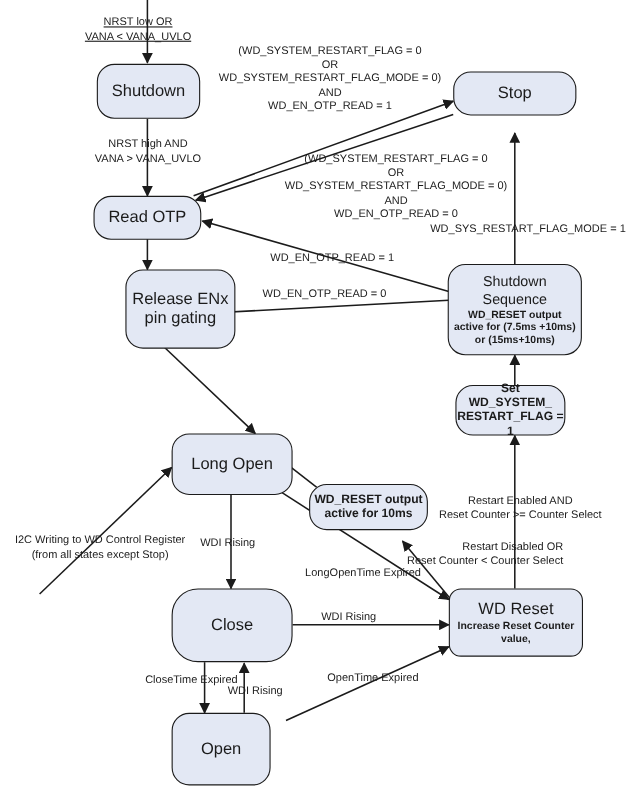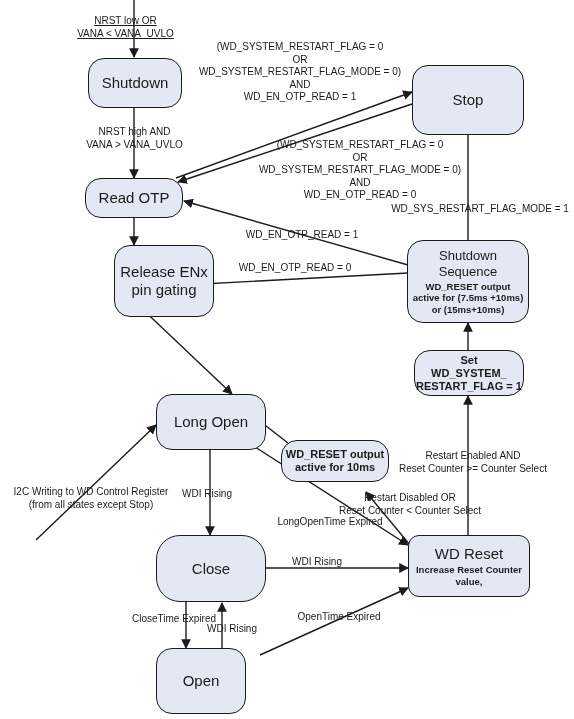--- a/index.html
+++ b/index.html
@@ -130,42 +130,42 @@
       <path d="M 260 655 L 408 588"></path>
 
       <path d="M 36 540 L 156 425"></path>
     </g>
   </svg>
 
   <div class="state" style="left:88px; top:58px; width:94px; height:50px;">
     <div class="title">Shutdown</div>
   </div>
 
-  <div class="state" style="left:412px; top:65px; width:112px; height:70px;">
+  <div class="state" style="left:412px; top:65px; width:112px; height:40px;">
     <div class="title">Stop</div>
   </div>
 
   <div class="state" style="left:85px; top:178px; width:98px; height:40px;">
     <div class="title">Read OTP</div>
   </div>
 
   <div class="state" style="left:83px; top:245px; width:100px; height:72px;margin-left:31px;">
     <div class="title">Release ENx
 pin gating</div>
   </div>
 
   <div class="state" style="left:407px; top:240px; width:122px; height:83px;">
     <div class="title small">Shutdown
 Sequence</div>
     <div class="sub">WD_RESET output
 active for (7.5ms +10ms)
 or (15ms+10ms)</div>
   </div>
 
-  <div class="state compact" style="left:414px; top:350px; width:110px; height:46px;">
+  <div class="state compact" style="left:414px; top:350px; width:100px; height:46px;">
     <div class="title">Set
 WD_SYSTEM_
 RESTART_FLAG = 1</div>
   </div>
 
   <div class="state" style="left:156px; top:394px; width:110px; height:56px;">
     <div class="title">Long Open</div>
   </div>
 
   <div class="state compact" style="left:281px; top:440px; width:108px; height:42px;">
@@ -221,16 +221,16 @@
 
   <div class="lbl" style="left:258px; top:516px; width:144px;">LongOpenTime Expired</div>
 
   <div class="lbl" style="left:110px; top:613px; width:128px;">CloseTime Expired</div>
 
   <div class="lbl" style="left:276px; top:611px; width:126px;">OpenTime Expired</div>
 
   <div class="lbl" style="left:389px; top:450px; width:168px;">Restart Enabled AND
 Reset Counter &gt;= Counter Select</div>
 
-  <div class="lbl" style="left:320px; top:492px; width:180px;">Restart Disabled OR
+  <div class="lbl" style="left:332px; top:492px; width:180px;text-align:right;">Restart Disabled OR
 Reset Counter &lt; Counter Select</div>
 
 </div>
 
 </body></html>

